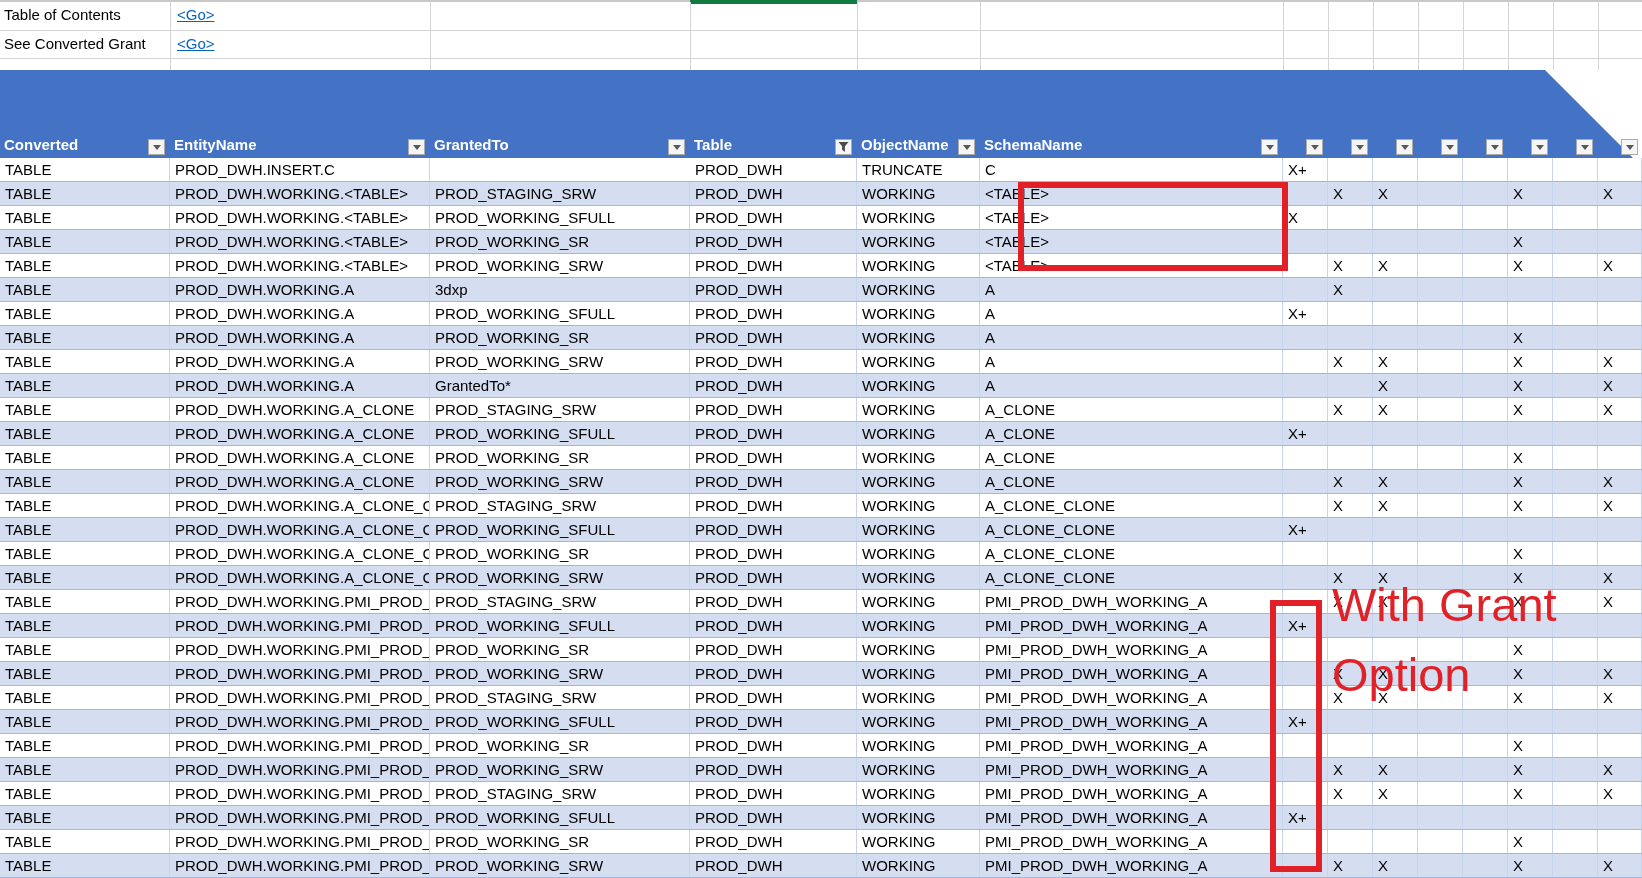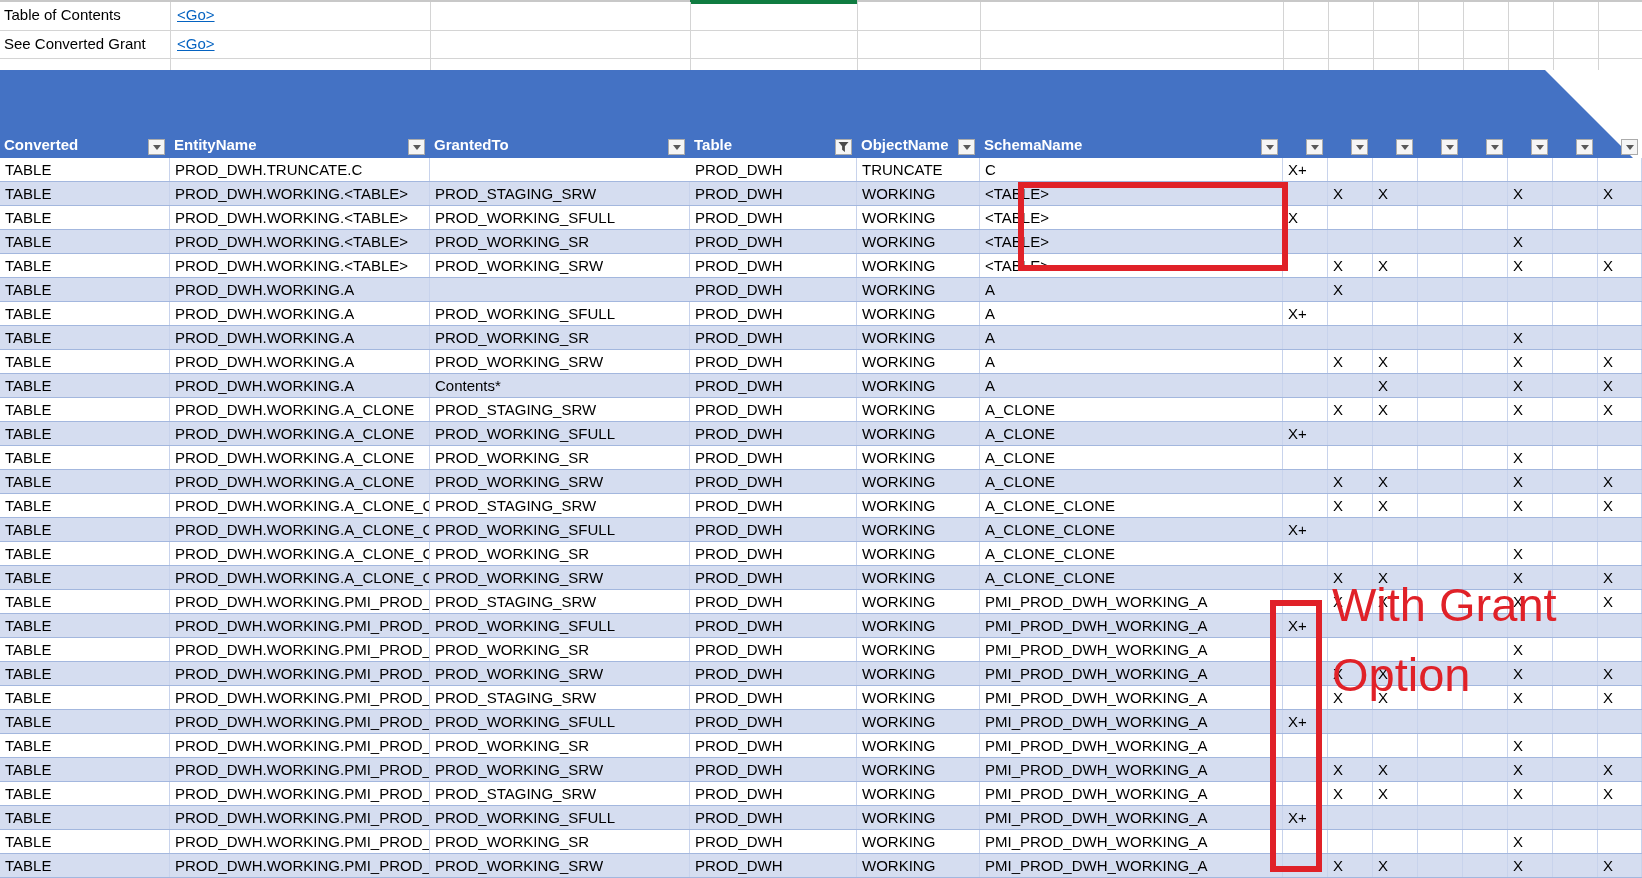--- a/index.html
+++ b/index.html
@@ -115,21 +115,21 @@
       </div>
       <div class="diag" style="right: 28px; bottom: 4px;">UPDATE</div>
       <div class="dd" style="left: 1621px; top: 139px;">
         <div class="car"></div>
       </div>
     </div>
 
   <div id="rows">
       <div class="row" style="top: 158px;">
         <div class="cell" style="left: 0px; width: 170px;">TABLE</div>
-        <div class="cell" style="left: 170px; width: 260px;">PROD_DWH.TRUNCATE.C</div>
+        <div class="cell" style="left: 170px; width: 260px;">PROD_DWH.INSERT.C</div>
         <div class="cell" style="left: 690px; width: 167px;">PROD_DWH</div>
         <div class="cell" style="left: 857px; width: 123px;">TRUNCATE</div>
         <div class="cell" style="left: 980px; width: 303px;">C</div>
         <div class="cell mark" style="left: 1283px; width: 45px;">X+</div>
         <div class="cell mark" style="left: 1328px; width: 45px;"></div>
         <div class="cell mark" style="left: 1373px; width: 45px;"></div>
         <div class="cell mark" style="left: 1418px; width: 45px;"></div>
         <div class="cell mark" style="left: 1463px; width: 45px;"></div>
         <div class="cell mark" style="left: 1508px; width: 45px;"></div>
         <div class="cell mark" style="left: 1553px; width: 45px;"></div>
@@ -195,20 +195,21 @@
         <div class="cell mark" style="left: 1373px; width: 45px;">X</div>
         <div class="cell mark" style="left: 1418px; width: 45px;"></div>
         <div class="cell mark" style="left: 1463px; width: 45px;"></div>
         <div class="cell mark" style="left: 1508px; width: 45px;">X</div>
         <div class="cell mark" style="left: 1553px; width: 45px;"></div>
         <div class="cell mark" style="left: 1598px; width: 44px;">X</div>
       </div>
       <div class="row" style="top: 278px; background: rgb(213, 221, 240);">
         <div class="cell" style="left: 0px; width: 170px;">TABLE</div>
         <div class="cell" style="left: 170px; width: 260px;">PROD_DWH.WORKING.A</div>
+        <div class="cell" style="left: 430px; width: 260px;">3dxp</div>
         <div class="cell" style="left: 690px; width: 167px;">PROD_DWH</div>
         <div class="cell" style="left: 857px; width: 123px;">WORKING</div>
         <div class="cell" style="left: 980px; width: 303px;">A</div>
         <div class="cell mark" style="left: 1283px; width: 45px;"></div>
         <div class="cell mark" style="left: 1328px; width: 45px;">X</div>
         <div class="cell mark" style="left: 1373px; width: 45px;"></div>
         <div class="cell mark" style="left: 1418px; width: 45px;"></div>
         <div class="cell mark" style="left: 1463px; width: 45px;"></div>
         <div class="cell mark" style="left: 1508px; width: 45px;"></div>
         <div class="cell mark" style="left: 1553px; width: 45px;"></div>
@@ -258,21 +259,21 @@
         <div class="cell mark" style="left: 1373px; width: 45px;">X</div>
         <div class="cell mark" style="left: 1418px; width: 45px;"></div>
         <div class="cell mark" style="left: 1463px; width: 45px;"></div>
         <div class="cell mark" style="left: 1508px; width: 45px;">X</div>
         <div class="cell mark" style="left: 1553px; width: 45px;"></div>
         <div class="cell mark" style="left: 1598px; width: 44px;">X</div>
       </div>
       <div class="row" style="top: 374px; background: rgb(213, 221, 240);">
         <div class="cell" style="left: 0px; width: 170px;">TABLE</div>
         <div class="cell" style="left: 170px; width: 260px;">PROD_DWH.WORKING.A</div>
-        <div class="cell" style="left: 430px; width: 260px;">Contents*</div>
+        <div class="cell" style="left: 430px; width: 260px;">GrantedTo*</div>
         <div class="cell" style="left: 690px; width: 167px;">PROD_DWH</div>
         <div class="cell" style="left: 857px; width: 123px;">WORKING</div>
         <div class="cell" style="left: 980px; width: 303px;">A</div>
         <div class="cell mark" style="left: 1283px; width: 45px;"></div>
         <div class="cell mark" style="left: 1328px; width: 45px;"></div>
         <div class="cell mark" style="left: 1373px; width: 45px;">X</div>
         <div class="cell mark" style="left: 1418px; width: 45px;"></div>
         <div class="cell mark" style="left: 1463px; width: 45px;"></div>
         <div class="cell mark" style="left: 1508px; width: 45px;">X</div>
         <div class="cell mark" style="left: 1553px; width: 45px;"></div>

